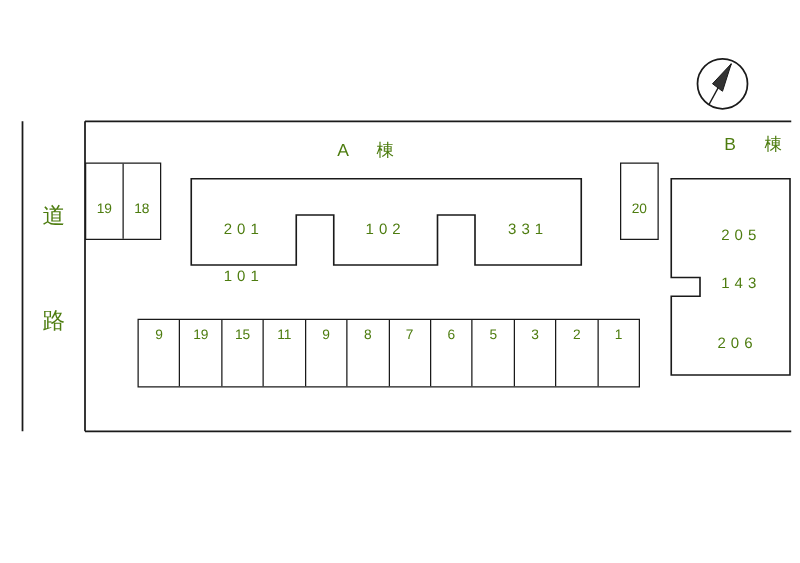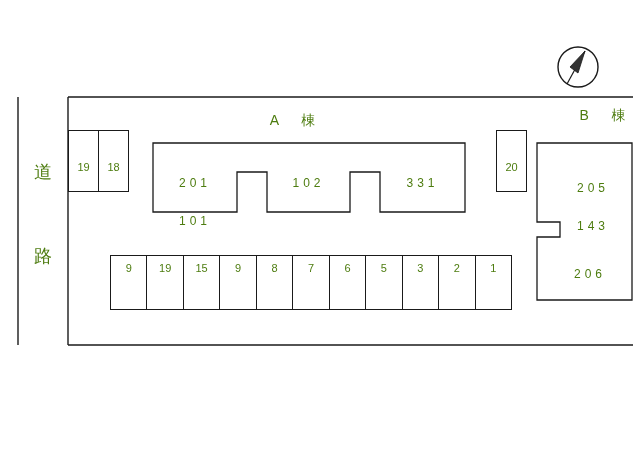--- a/index.html
+++ b/index.html
@@ -82,20 +82,21 @@
   </div>
 
   <div class="abs pbox centered" style="left:496px;top:130px;width:31px;height:62px;">
     <div class="pcell">20</div>
   </div>
 
   <div class="abs pbox topnum" style="left:110px;top:255px;width:402px;height:55px;">
     <div class="pcell">9</div>
     <div class="pcell">19</div>
     <div class="pcell">15</div>
+    <div class="pcell">11</div>
     <div class="pcell">9</div>
     <div class="pcell">8</div>
     <div class="pcell">7</div>
     <div class="pcell">6</div>
     <div class="pcell">5</div>
     <div class="pcell">3</div>
     <div class="pcell">2</div>
     <div class="pcell">1</div>
   </div>
 

